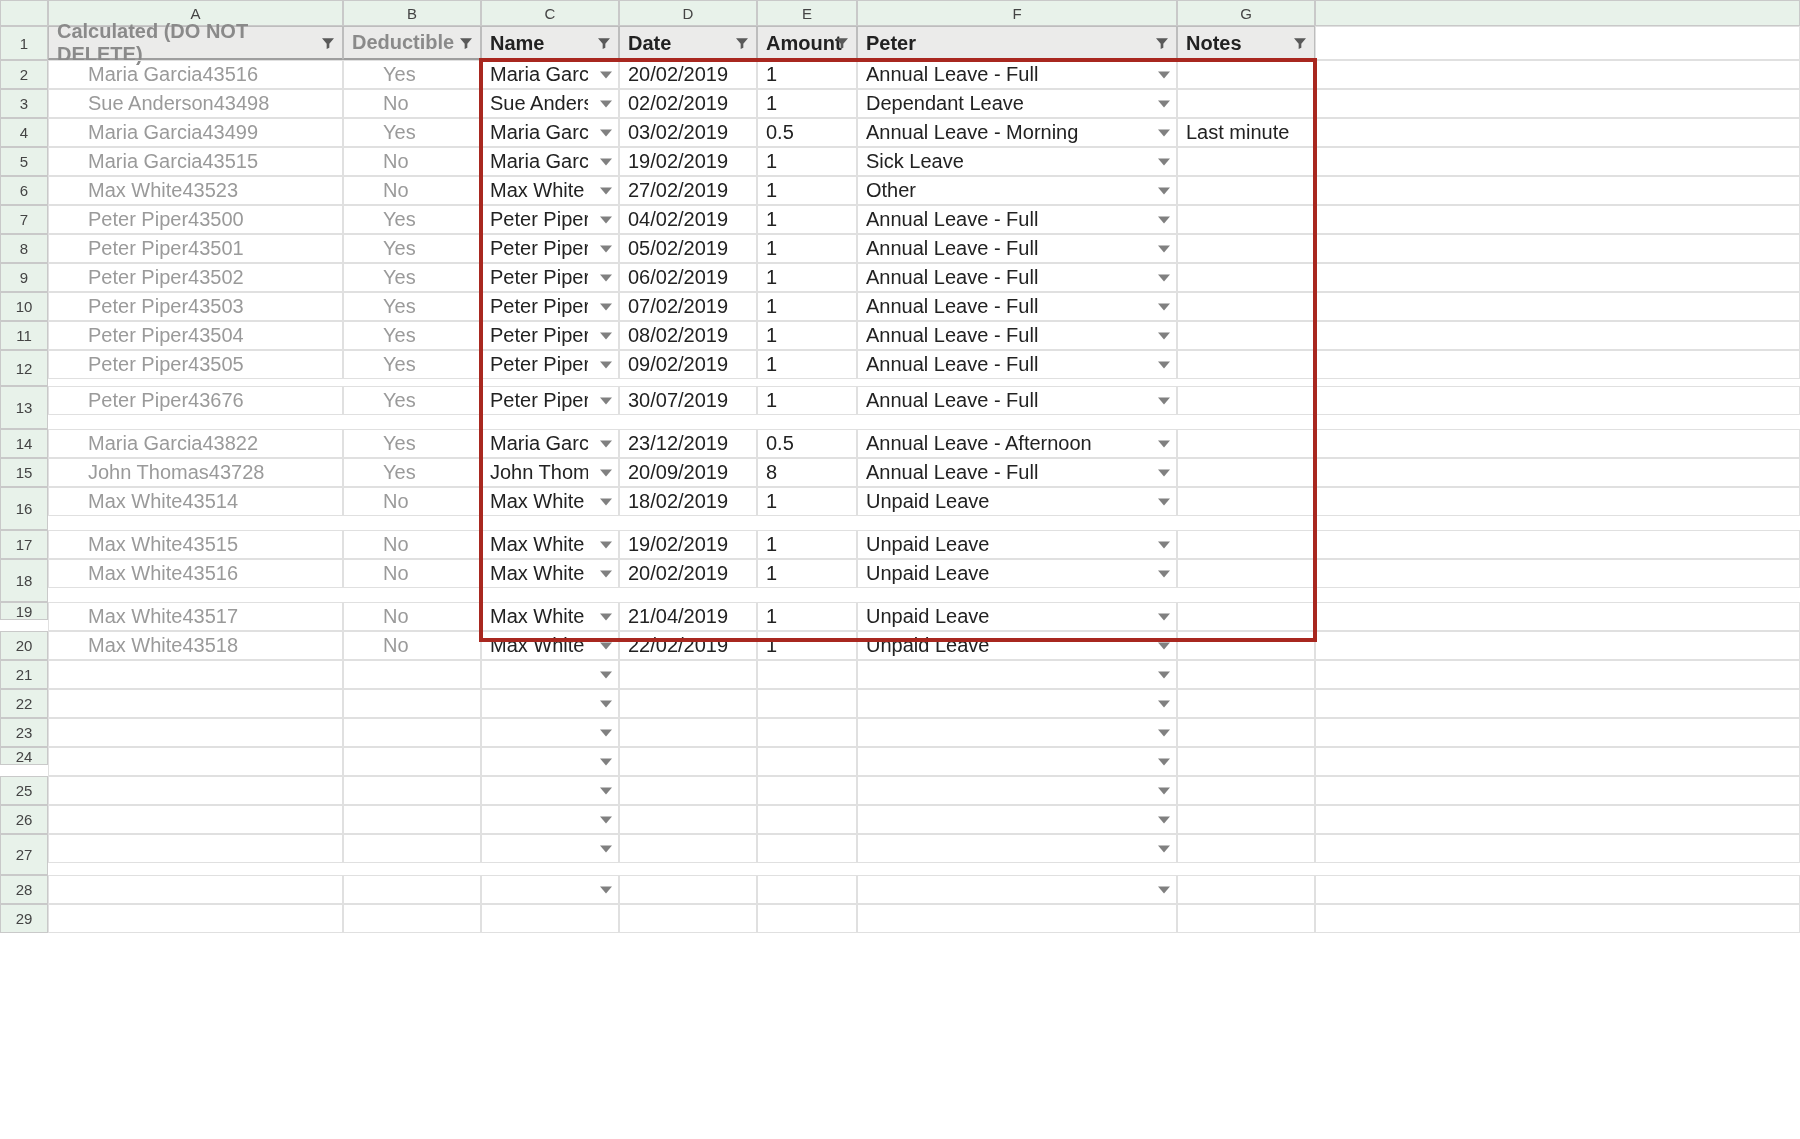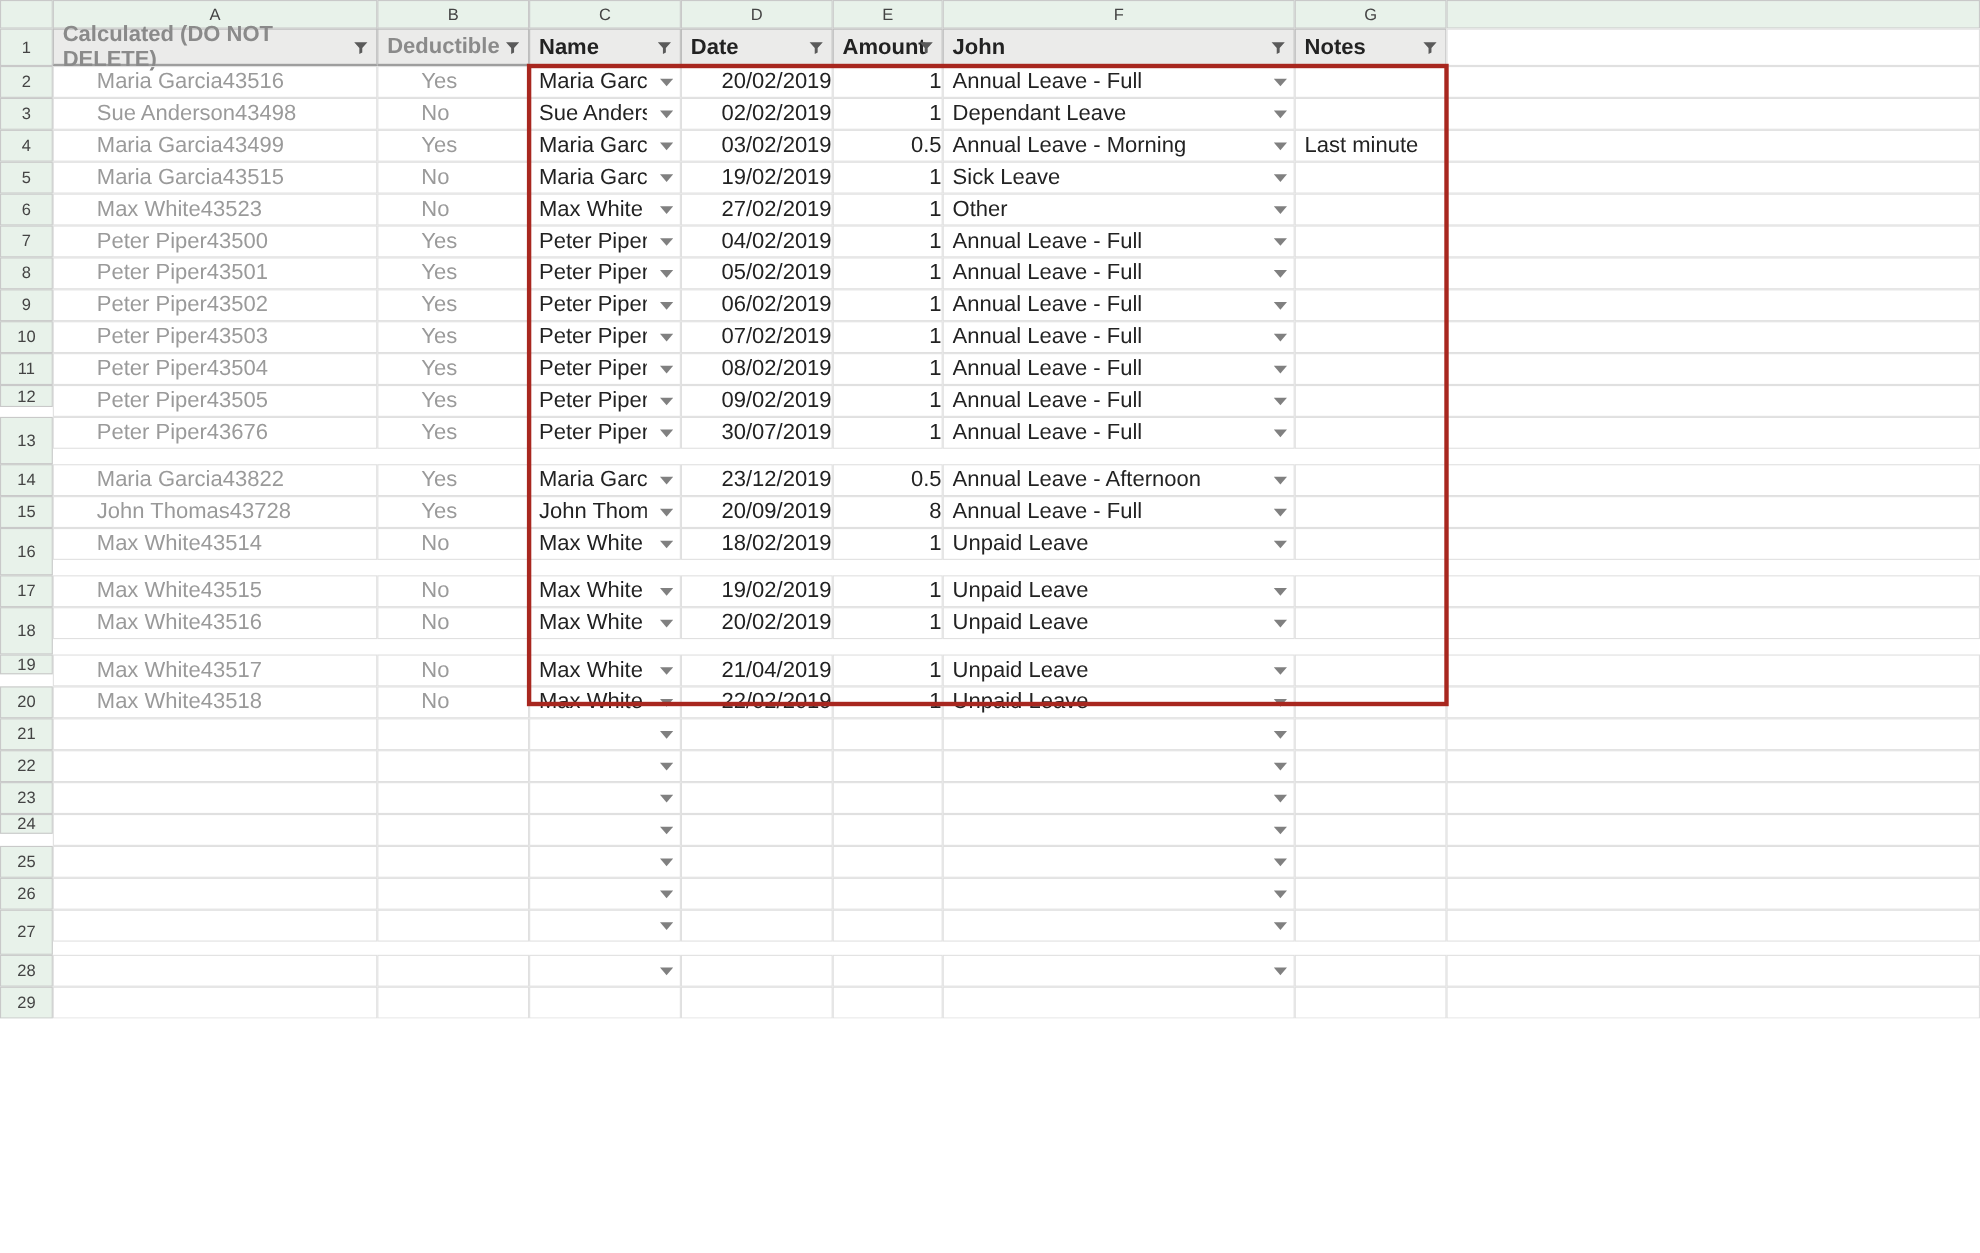--- a/index.html
+++ b/index.html
@@ -69,21 +69,21 @@
     border: 1px solid #e0e0e0;
     height: 29px;
     display: flex;
     align-items: center;
     padding: 0 8px;
     position: relative;
     white-space: nowrap;
     overflow: hidden;
   }
   .cell.greytext { color: #9a9a9a; padding-left: 39px; }
-  .cell.right { justify-content: flex-end; padding-right: 0; }
+  .cell.right { justify-content: flex-start; padding-right: 0; }
   .dd-icon {
     position: absolute;
     right: 6px;
     top: 50%;
     transform: translateY(-50%);
     width: 0; height: 0;
     border-left: 6px solid transparent;
     border-right: 6px solid transparent;
     border-top: 7px solid #808080;
   }
@@ -134,21 +134,21 @@
           <path fill="currentColor" d="M3 5h18l-7 8v6l-4 2v-8z"></path>
         </svg>
      </div>
       <div class="hcell  ">
        <span>Amount</span>
        <svg class="filter-icon" viewBox="0 0 24 24">
           <path fill="currentColor" d="M3 5h18l-7 8v6l-4 2v-8z"></path>
         </svg>
      </div>
       <div class="hcell  ">
-       <span>John</span>
+       <span>Peter</span>
        <svg class="filter-icon" viewBox="0 0 24 24">
           <path fill="currentColor" d="M3 5h18l-7 8v6l-4 2v-8z"></path>
         </svg>
      </div>
       <div class="hcell  ">
        <span>Notes</span>
        <svg class="filter-icon" viewBox="0 0 24 24">
           <path fill="currentColor" d="M3 5h18l-7 8v6l-4 2v-8z"></path>
         </svg>
      </div>
@@ -396,21 +396,21 @@
         <span>1</span>
       </div>
       <div class="cell with-dd">
         <span>Annual Leave - Full</span>
         <div class="dd-icon"></div>
       </div>
       <div class="cell">
         <span></span>
       </div>
       <div class="cell"></div>
-      <div class="rowhdr" style="height:20px">12</div>
+      <div class="rowhdr" style="height:36px">12</div>
       <div class="cell greytext">
         <span>Peter Piper43505</span>
       </div>
       <div class="cell greytext">
         <span>Yes</span>
       </div>
       <div class="cell with-dd">
         <span>Peter Piper</span>
         <div class="dd-icon"></div>
       </div>

